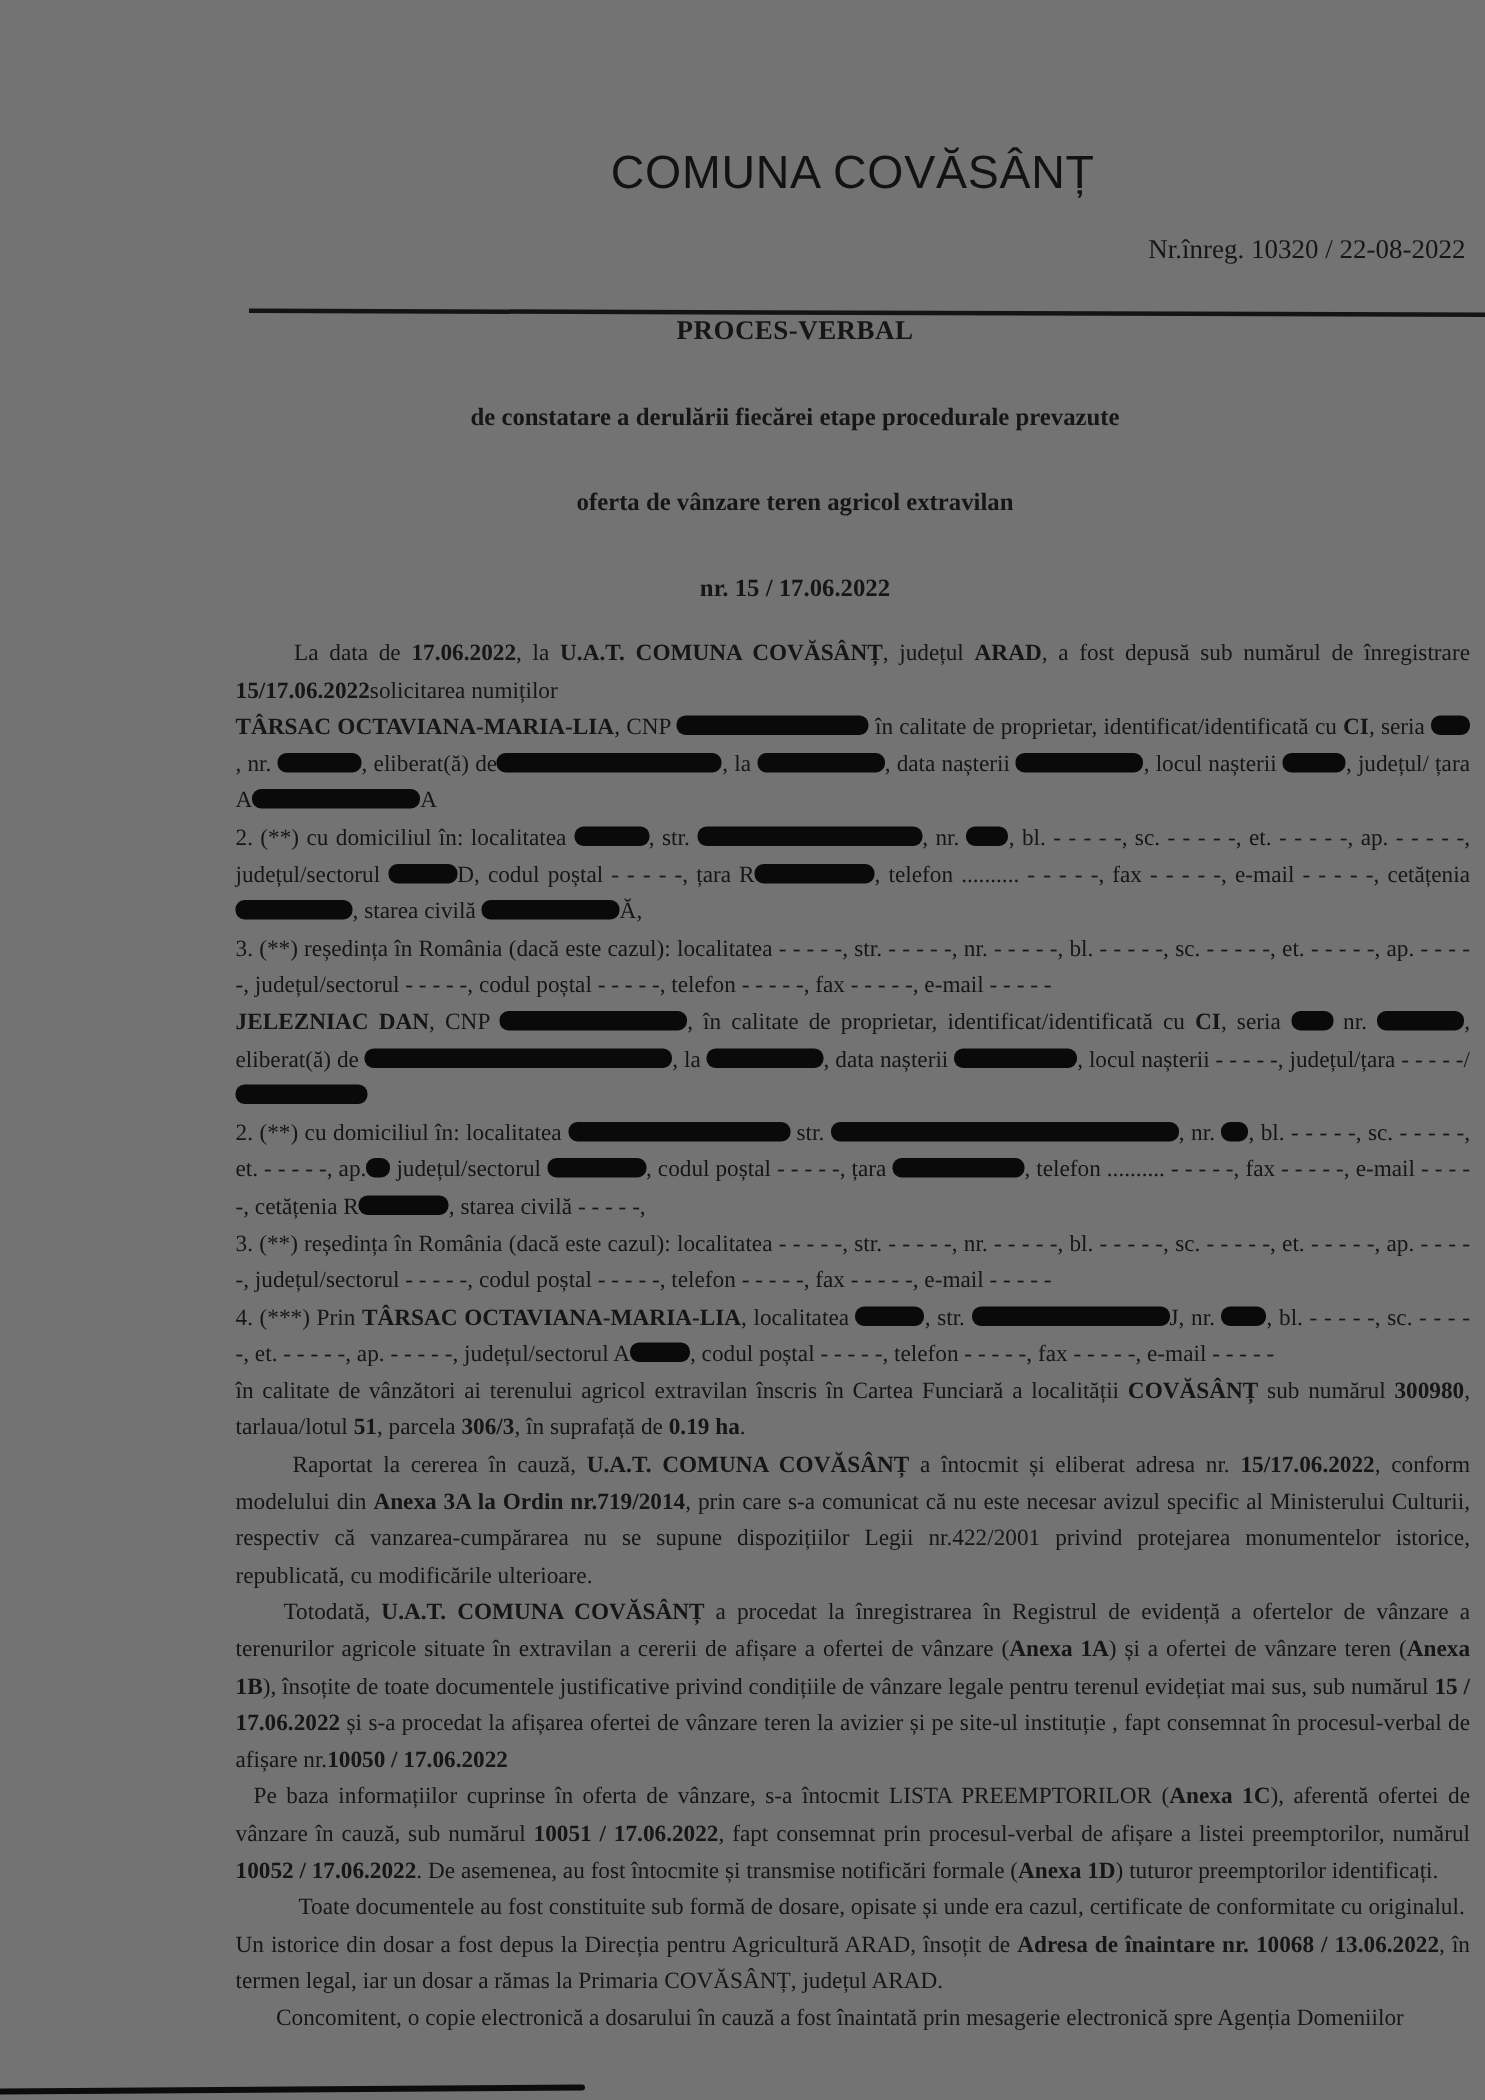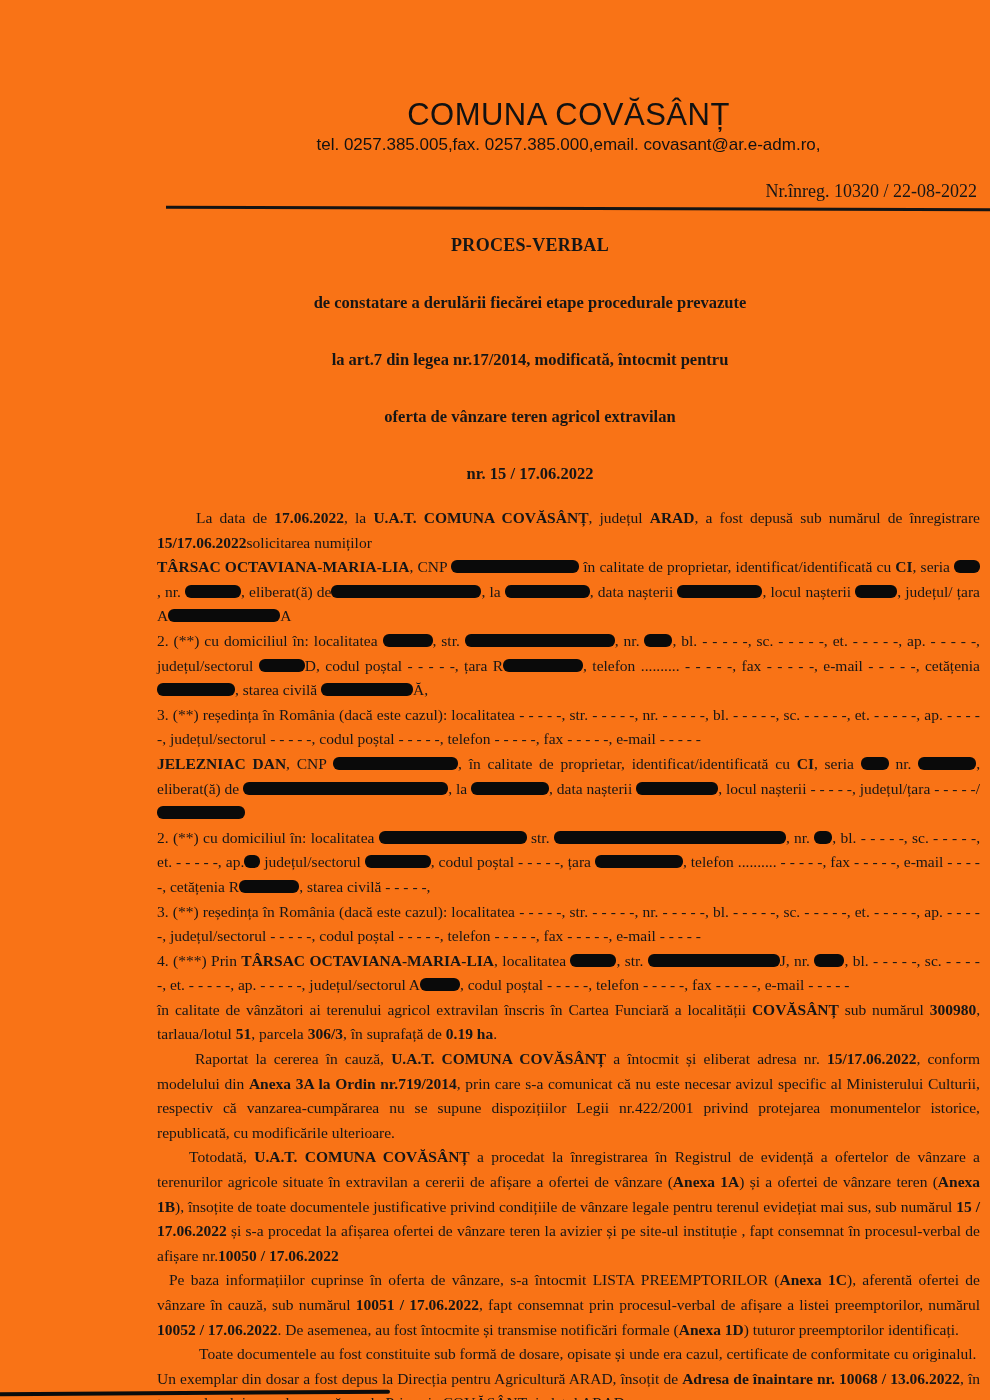--- a/index.html
+++ b/index.html
@@ -1,21 +1,21 @@
 <!DOCTYPE html>
 <html><head>
 <meta charset="utf-8">
 <style>
   html, body { margin: 0; padding: 0; background: #e8e8e8; }
   .page {
     position: relative;
     width: 990px;
     height: 1400px;
     margin: 0 auto;
-    background: #f97316;
+    background: #737373;
     color: #161616;
     overflow: hidden;
   }
   .content {
     position: absolute;
     left: 157px;
     top: 0;
     width: 823px;
   }
   
@@ -95,47 +95,46 @@
 <body>
 
 <div class="page">
 
   <div class="header-rule"></div>
 
   <div class="content">
 
     <div class="letterhead">
       <div class="org-name">COMUNA COVĂSÂNȚ</div>
-      <div class="org-line">tel. 0257.385.005,fax. 0257.385.000,email. covasant@ar.e-adm.ro,</div>
     </div>
 
     <div class="reg-line">Nr.înreg. 10320 / 22-08-2022</div>
 
     <div class="title-block">
       <div class="title-line main">PROCES-VERBAL</div>
       <div class="title-line">de constatare a derulării fiecărei etape procedurale prevazute</div>
-      <div class="title-line">la art.7 din legea nr.17/2014, modificată, întocmit pentru</div>
       <div class="title-line">oferta de vânzare teren agricol extravilan</div>
       <div class="title-line">nr. 15 / 17.06.2022</div>
     </div>
 
     <div class="doc-body">
         <p class="para" style="text-indent: 39px;"><span>La data de </span><span class="b">17.06.2022</span><span>, la </span><span class="b">U.A.T. COMUNA COVĂSÂNȚ</span><span>, județul </span><span class="b">ARAD</span><span>, a fost depusă sub numărul de înregistrare </span><span class="b">15/17.06.2022</span><span>solicitarea numiților</span></p>
         <p class="para"><span class="b">TÂRSAC OCTAVIANA-MARIA-LIA</span><span>, CNP </span><span class="redact" style="width: 128px; background: rgb(10, 10, 10);"></span><span> în calitate de proprietar, identificat/identificată cu </span><span class="b">CI</span><span>, seria </span><span class="redact" style="width: 26px; background: rgb(10, 10, 10);"></span><span>, nr. </span><span class="redact" style="width: 56px; background: rgb(10, 10, 10);"></span><span>, eliberat(ă) de</span><span class="redact" style="width: 150px; background: rgb(10, 10, 10);"></span><span>, la </span><span class="redact" style="width: 85px; background: rgb(10, 10, 10);"></span><span>, data nașterii </span><span class="redact" style="width: 85px; background: rgb(10, 10, 10);"></span><span>, locul nașterii </span><span class="redact" style="width: 42px; background: rgb(10, 10, 10);"></span><span>, județul/ țara A</span><span class="redact" style="width: 112px; background: rgb(10, 10, 10);"></span><span>A</span></p>
         <p class="para"><span>2. (**) cu domiciliul în: localitatea </span><span class="redact" style="width: 50px; background: rgb(10, 10, 10);"></span><span>, str. </span><span class="redact" style="width: 150px; background: rgb(10, 10, 10);"></span><span>, nr. </span><span class="redact" style="width: 28px; background: rgb(10, 10, 10);"></span><span>, bl. - - - - -, sc. - - - - -, et. - - - - -, ap. - - - - -, județul/sectorul </span><span class="redact" style="width: 46px; background: rgb(10, 10, 10);"></span><span>D, codul poștal - - - - -, țara R</span><span class="redact" style="width: 80px; background: rgb(10, 10, 10);"></span><span>, telefon .......... - - - - -, fax - - - - -, e-mail - - - - -, cetățenia </span><span class="redact" style="width: 78px; background: rgb(10, 10, 10);"></span><span>, starea civilă </span><span class="redact" style="width: 92px; background: rgb(10, 10, 10);"></span><span>Ă,</span></p>
         <p class="para"><span>3. (**) reședința în România (dacă este cazul): localitatea - - - - -, str. - - - - -, nr. - - - - -, bl. - - - - -, sc. - - - - -, et. - - - - -, ap. - - - - -, județul/sectorul - - - - -, codul poștal - - - - -, telefon - - - - -, fax - - - - -, e-mail - - - - -</span></p>
         <p class="para"><span class="b">JELEZNIAC DAN</span><span>, CNP </span><span class="redact" style="width: 125px; background: rgb(10, 10, 10);"></span><span>, în calitate de proprietar, identificat/identificată cu </span><span class="b">CI</span><span>, seria </span><span class="redact" style="width: 28px; background: rgb(10, 10, 10);"></span><span> nr. </span><span class="redact" style="width: 58px; background: rgb(10, 10, 10);"></span><span>, eliberat(ă) de </span><span class="redact" style="width: 205px; background: rgb(10, 10, 10);"></span><span>, la </span><span class="redact" style="width: 78px; background: rgb(10, 10, 10);"></span><span>, data nașterii </span><span class="redact" style="width: 82px; background: rgb(10, 10, 10);"></span><span>, locul nașterii - - - - -, județul/țara - - - - -/</span><span class="redact" style="width: 88px; background: rgb(10, 10, 10);"></span></p>
         <p class="para"><span>2. (**) cu domiciliul în: localitatea </span><span class="redact" style="width: 148px; background: rgb(10, 10, 10);"></span><span> str. </span><span class="redact" style="width: 232px; background: rgb(10, 10, 10);"></span><span>, nr. </span><span class="redact" style="width: 18px; background: rgb(10, 10, 10);"></span><span>, bl. - - - - -, sc. - - - - -, et. - - - - -, ap.</span><span class="redact" style="width: 16px; background: rgb(10, 10, 10);"></span><span> județul/sectorul </span><span class="redact" style="width: 66px; background: rgb(10, 10, 10);"></span><span>, codul poștal - - - - -, țara </span><span class="redact" style="width: 88px; background: rgb(10, 10, 10);"></span><span>, telefon .......... - - - - -, fax - - - - -, e-mail - - - - -, cetățenia R</span><span class="redact" style="width: 60px; background: rgb(10, 10, 10);"></span><span>, starea civilă - - - - -,</span></p>
         <p class="para"><span>3. (**) reședința în România (dacă este cazul): localitatea - - - - -, str. - - - - -, nr. - - - - -, bl. - - - - -, sc. - - - - -, et. - - - - -, ap. - - - - -, județul/sectorul - - - - -, codul poștal - - - - -, telefon - - - - -, fax - - - - -, e-mail - - - - -</span></p>
         <p class="para"><span>4. (***) Prin </span><span class="b">TÂRSAC OCTAVIANA-MARIA-LIA</span><span>, localitatea </span><span class="redact" style="width: 46px; background: rgb(10, 10, 10);"></span><span>, str. </span><span class="redact" style="width: 132px; background: rgb(10, 10, 10);"></span><span>J, nr. </span><span class="redact" style="width: 30px; background: rgb(10, 10, 10);"></span><span>, bl. - - - - -, sc. - - - - -, et. - - - - -, ap. - - - - -, județul/sectorul A</span><span class="redact" style="width: 40px; background: rgb(10, 10, 10);"></span><span>, codul poștal - - - - -, telefon - - - - -, fax - - - - -, e-mail - - - - -</span></p>
         <p class="para"><span>în calitate de vânzători ai terenului agricol extravilan înscris în Cartea Funciară a localității </span><span class="b">COVĂSÂNȚ</span><span> sub numărul </span><span class="b">300980</span><span>, tarlaua/lotul </span><span class="b">51</span><span>, parcela </span><span class="b">306/3</span><span>, în suprafață de </span><span class="b">0.19 ha</span><span>.</span></p>
         <p class="para" style="text-indent: 38px;"><span>Raportat la cererea în cauză, </span><span class="b">U.A.T. COMUNA COVĂSÂNȚ</span><span> a întocmit și eliberat adresa nr. </span><span class="b">15/17.06.2022</span><span>, conform modelului din </span><span class="b">Anexa 3A la Ordin nr.719/2014</span><span>, prin care s-a comunicat că nu este necesar avizul specific al Ministerului Culturii, respectiv că vanzarea-cumpărarea nu se supune dispozițiilor Legii nr.422/2001 privind protejarea monumentelor istorice, republicată, cu modificările ulterioare.</span></p>
         <p class="para" style="text-indent: 32px;"><span>Totodată, </span><span class="b">U.A.T. COMUNA COVĂSÂNȚ</span><span> a procedat la înregistrarea în Registrul de evidență a ofertelor de vânzare a terenurilor agricole situate în extravilan a cererii de afișare a ofertei de vânzare (</span><span class="b">Anexa 1A</span><span>) și a ofertei de vânzare teren (</span><span class="b">Anexa 1B</span><span>), însoțite de toate documentele justificative privind condițiile de vânzare legale pentru terenul evidețiat mai sus, sub numărul </span><span class="b">15 / 17.06.2022</span><span> și s-a procedat la afișarea ofertei de vânzare teren la avizier și pe site-ul instituție , fapt consemnat în procesul-verbal de afișare nr.</span><span class="b">10050 / 17.06.2022</span></p>
         <p class="para" style="text-indent: 12px;"><span>Pe baza informațiilor cuprinse în oferta de vânzare, s-a întocmit LISTA PREEMPTORILOR (</span><span class="b">Anexa 1C</span><span>), aferentă ofertei de vânzare în cauză, sub numărul </span><span class="b">10051 / 17.06.2022</span><span>, fapt consemnat prin procesul-verbal de afișare a listei preemptorilor, numărul </span><span class="b">10052 / 17.06.2022</span><span>. De asemenea, au fost întocmite și transmise notificări formale (</span><span class="b">Anexa 1D</span><span>) tuturor preemptorilor identificați.</span></p>
         <p class="para" style="text-indent: 42px;"><span>Toate documentele au fost constituite sub formă de dosare, opisate și unde era cazul, certificate de conformitate cu originalul.</span></p>
-        <p class="para"><span>Un exemplar din dosar a fost depus la Direcția pentru Agricultură ARAD, însoțit de </span><span class="b">Adresa de înaintare nr. 10068 / 13.06.2022</span><span>, în termen legal, iar un dosar a rămas la Primaria COVĂSÂNȚ, județul ARAD.</span></p>
+        <p class="para"><span>Un istorice din dosar a fost depus la Direcția pentru Agricultură ARAD, însoțit de </span><span class="b">Adresa de înaintare nr. 10068 / 13.06.2022</span><span>, în termen legal, iar un dosar a rămas la Primaria COVĂSÂNȚ, județul ARAD.</span></p>
+        <p class="para" style="text-indent: 27px;"><span>Concomitent, o copie electronică a dosarului în cauză a fost înaintată prin mesagerie electronică spre Agenția Domeniilor</span></p>
       </div>
 
   </div>
 
   <div class="scan-artifact"></div>
 
 </div>
 
 </body></html>

